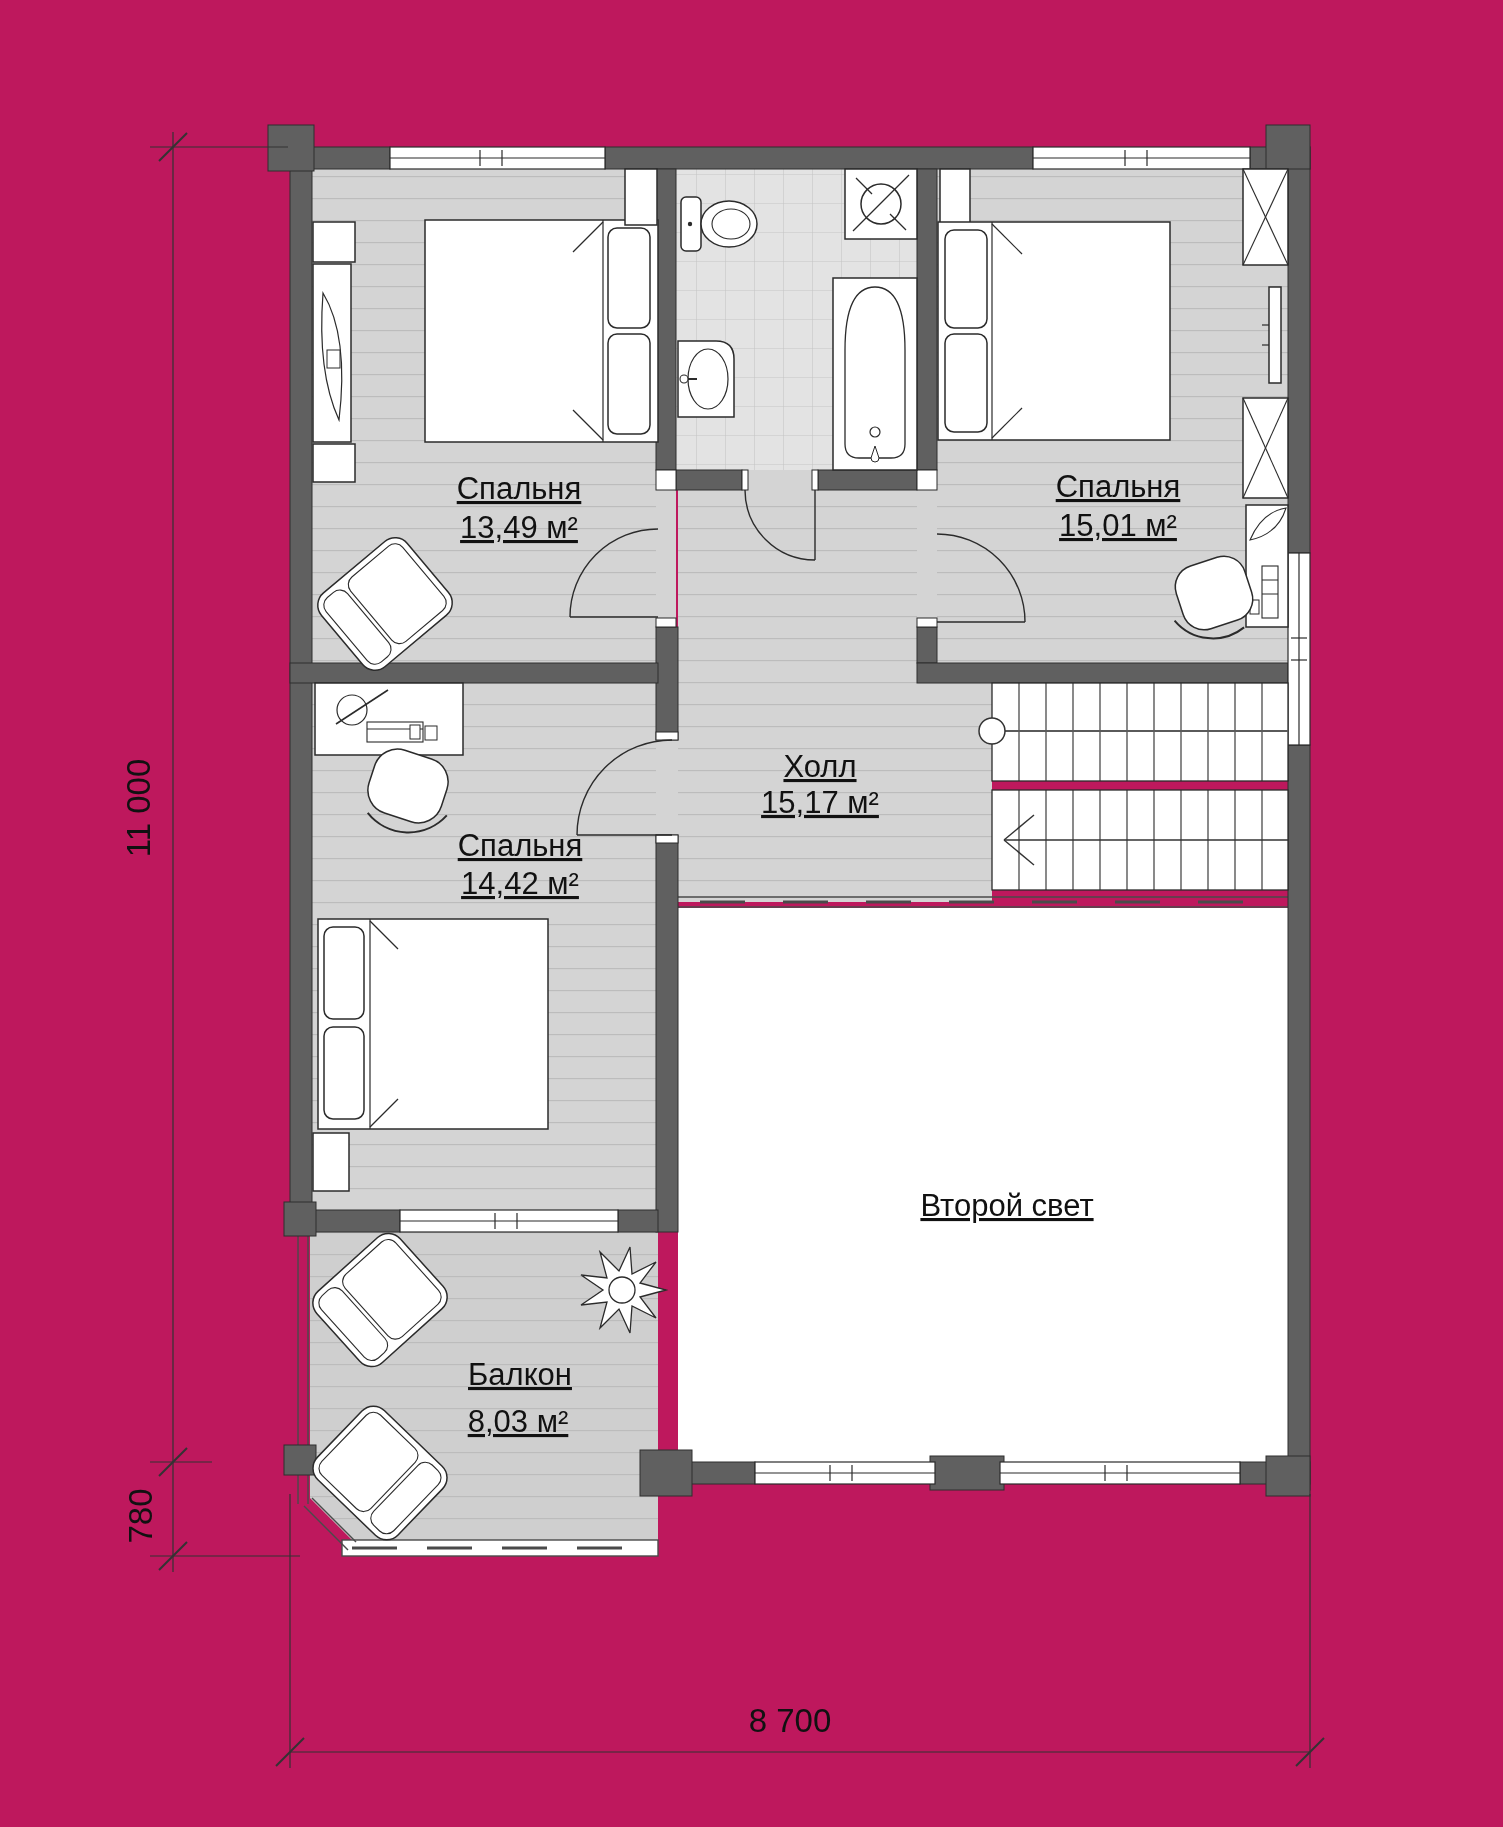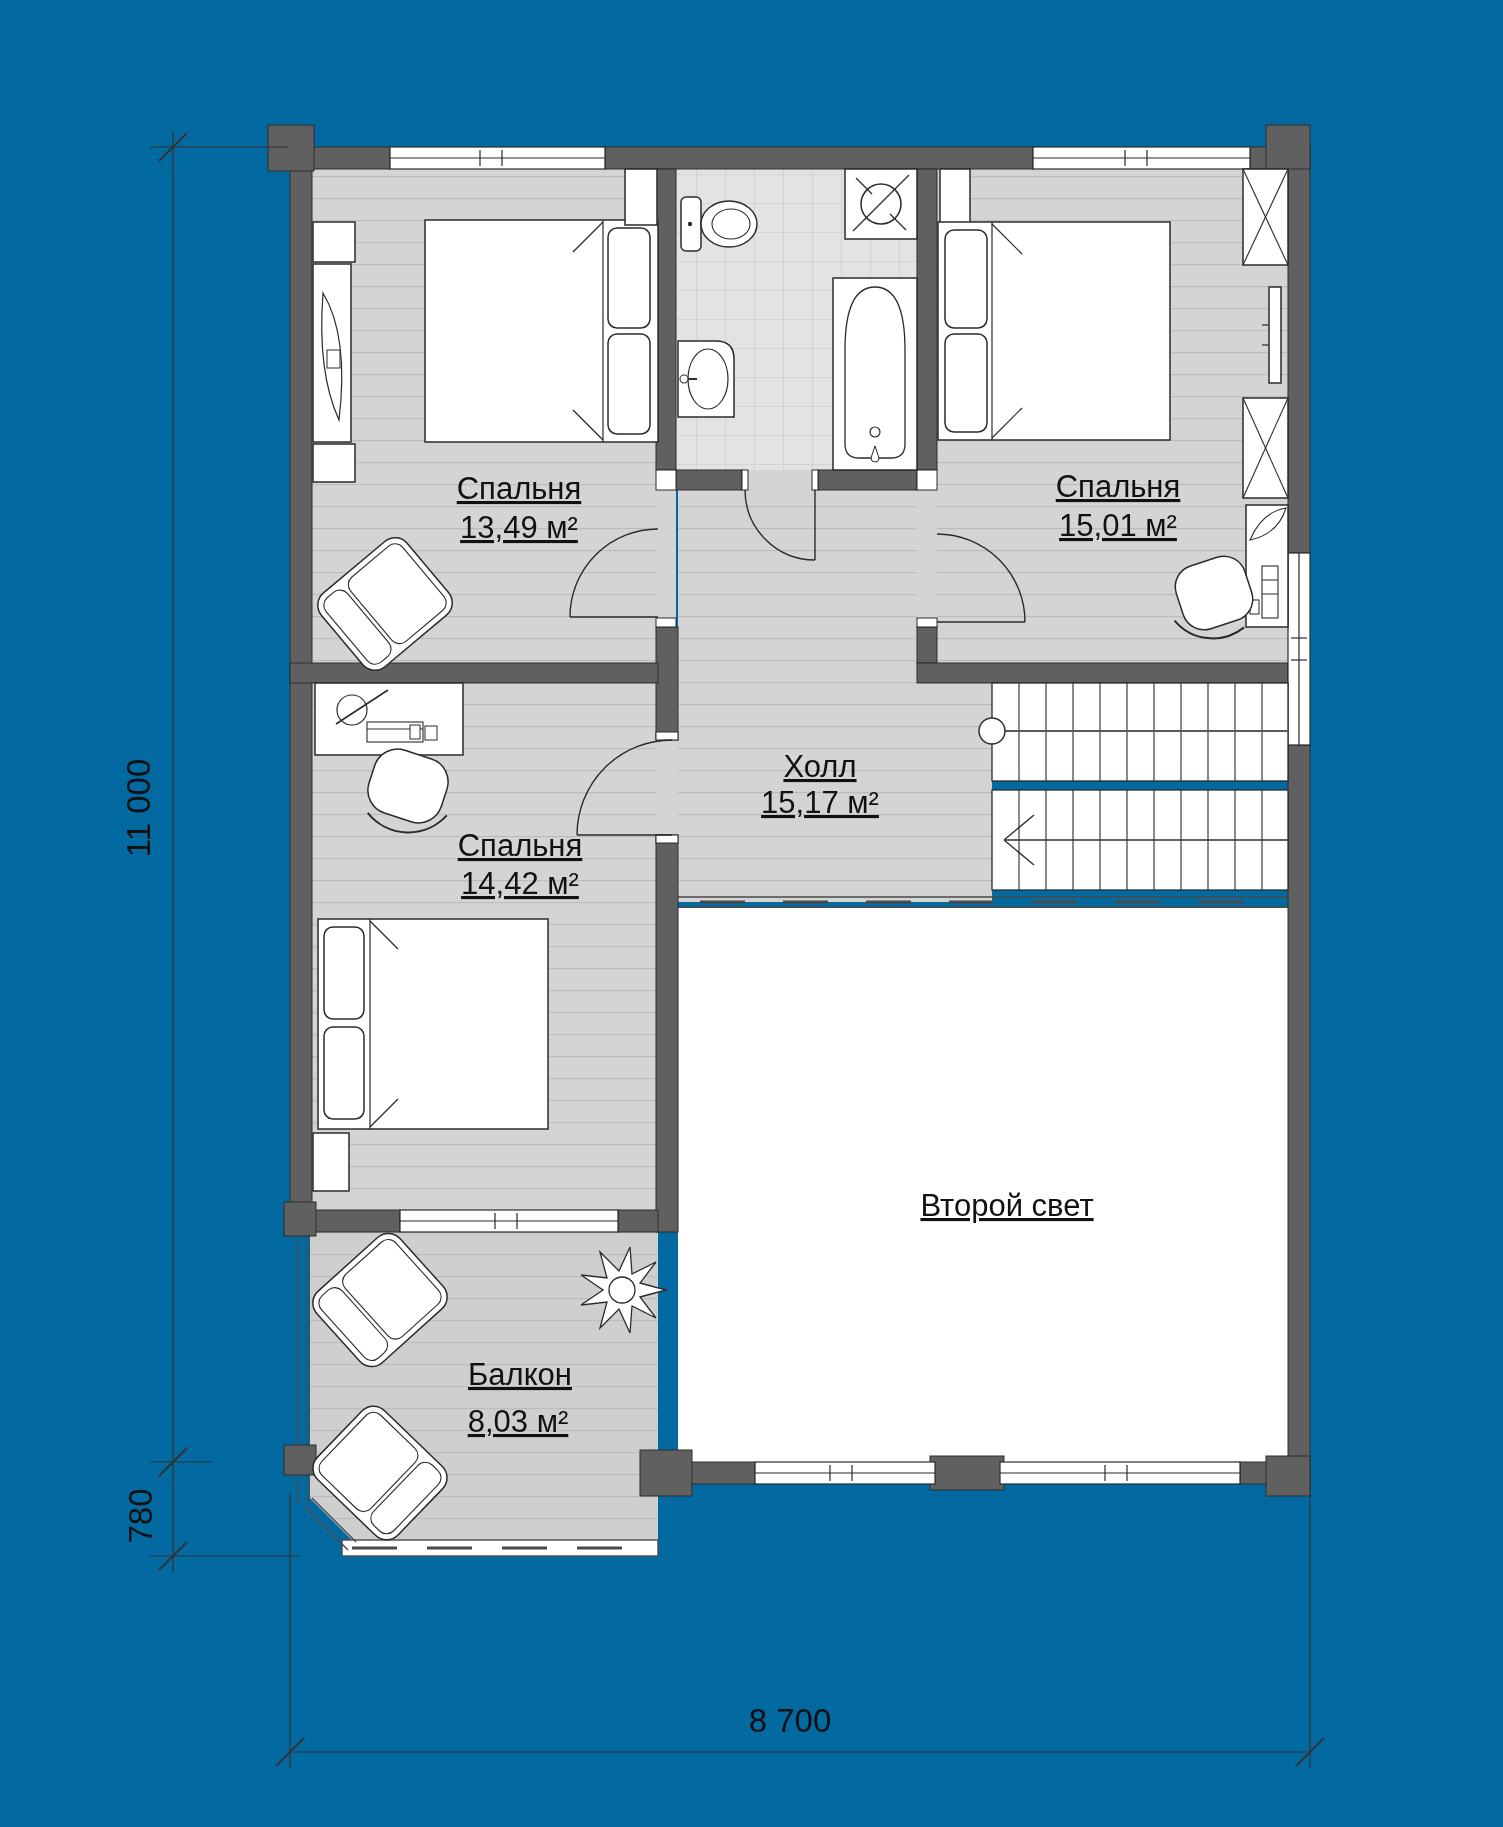--- a/index.html
+++ b/index.html
@@ -1,16 +1,16 @@
 <!DOCTYPE html>
 <html><head>
 <meta charset="utf-8">
 <style>
   html,body{margin:0;padding:0;background:#ffffff;}
-  .page{width:1503px;height:1827px;position:relative;background:#0369a1;overflow:hidden;}
+  .page{width:1503px;height:1827px;position:relative;background:#be185d;overflow:hidden;}
   svg{display:block;}
   text{font-family:"Liberation Sans", sans-serif;fill:#111;}
   .room-lbl{font-size:31px;text-decoration:underline;}
   .dim-lbl{font-size:33px;}
 </style>
 </head>
 <body>
 
 <div class="page">
 <svg width="1503" height="1827" viewBox="0 0 1503 1827">

